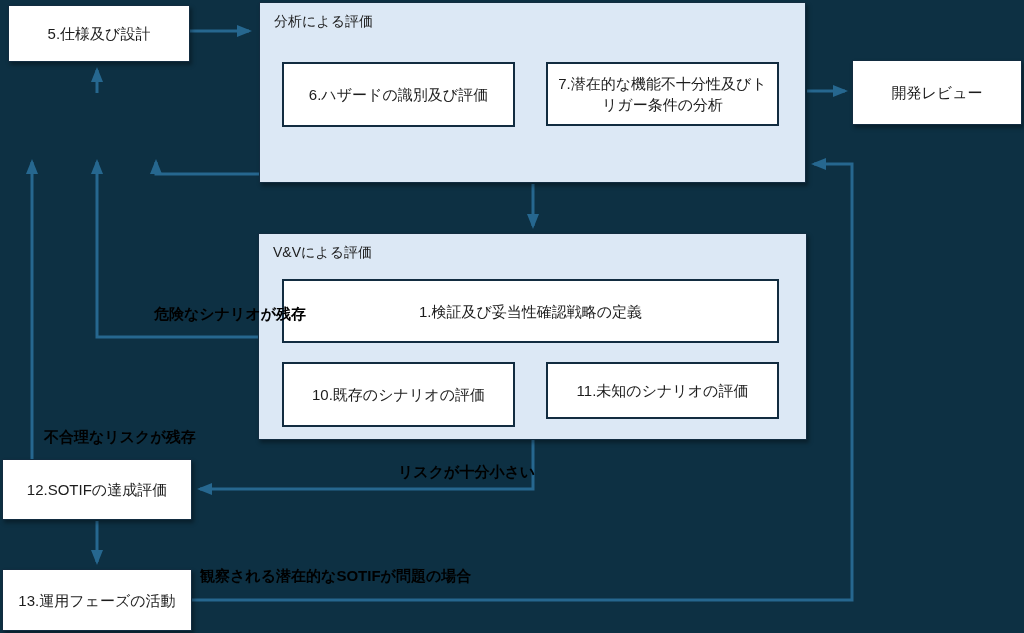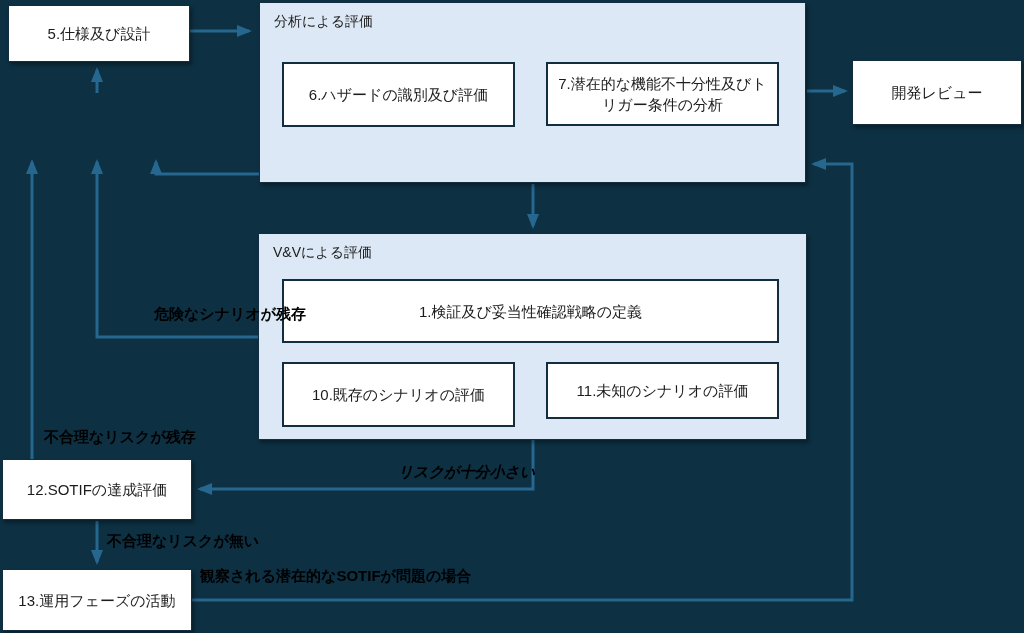--- a/index.html
+++ b/index.html
@@ -91,21 +91,21 @@
   
   #node-hazard     { left: 22px;  top: 59px;  width: 233px; height: 65px; }
   #node-insuff     { left: 286px; top: 59px;  width: 233px; height: 64px; }
   #node-strategy   { left: 23px;  top: 45px;  width: 497px; height: 64px; }
   #node-known      { left: 23px;  top: 128px; width: 233px; height: 65px; }
   #node-unknown    { left: 287px; top: 128px; width: 233px; height: 57px; }
 
   
   #label-hazardous       { left: 106px; top: 305px; margin-left: 48px; }
   #label-unreasonable    { left: 44px;  top: 428px; }
-  #label-risk-small      { left: 398px; top: 463px; font-style: italic; }
+  #label-risk-small      { left: 398px; top: 463px; }
   #label-no-unreasonable { left: 107px; top: 532px; }
   #label-observed        { left: 200px; top: 567px; }
 </style>
 </head>
 <body>
 
 <div id="canvas">
 
   <svg id="edges" viewBox="0 0 1024 633" xmlns="http://www.w3.org/2000/svg">
     <defs>
@@ -161,16 +161,15 @@
     <span>12.SOTIFの達成評価</span>
   </div>
 
   <div class="node" id="node-operation">
     <span>13.運用フェーズの活動</span>
   </div>
 
   <div class="edge-label" id="label-hazardous">危険なシナリオが残存</div>
   <div class="edge-label" id="label-unreasonable">不合理なリスクが残存</div>
   <div class="edge-label" id="label-risk-small">リスクが十分小さい</div>
-  <div class="edge-label" id="label-no-unreasonable">不合理なリスクが無い</div>
   <div class="edge-label" id="label-observed">観察される潜在的なSOTIFが問題の場合</div>
 
 </div>
 
 </body></html>

